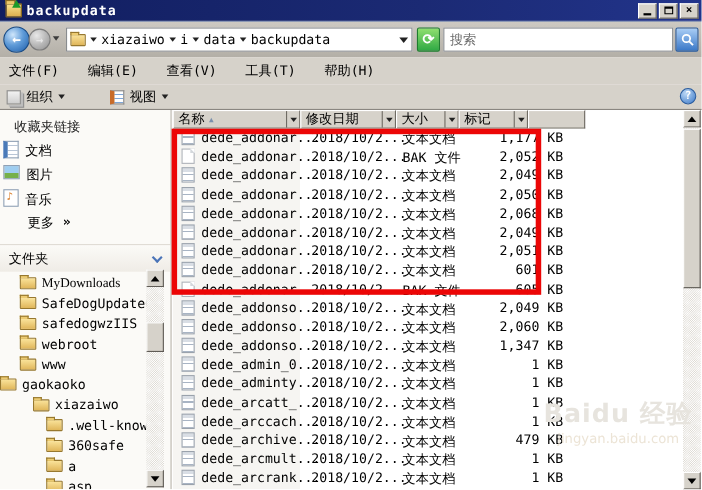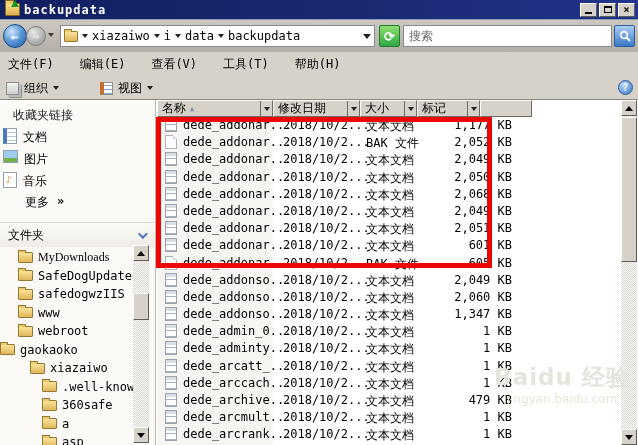--- a/index.html
+++ b/index.html
@@ -265,25 +265,25 @@
         <div class="titem" style="padding-left: 18px;">
     <span class="folder-ic"></span>
     <span class="tlabel">SafeDogUpdateCen</span>
   </div>
         <div class="titem" style="padding-left: 18px;">
     <span class="folder-ic"></span>
     <span class="tlabel">safedogwzIIS</span>
   </div>
         <div class="titem" style="padding-left: 18px;">
     <span class="folder-ic"></span>
+    <span class="tlabel">webroot</span>
+  </div>
+        <div class="titem" style="padding-left: 18px;">
+    <span class="folder-ic"></span>
     <span class="tlabel">www</span>
-  </div>
-        <div class="titem" style="padding-left: 18px;">
-    <span class="folder-ic"></span>
-    <span class="tlabel">webroot</span>
   </div>
         <div class="titem" style="">
     <span class="folder-ic"></span>
     <span class="tlabel">gaokaoko</span>
   </div>
         <div class="titem" style="padding-left: 30px;">
     <span class="folder-ic"></span>
     <span class="tlabel">xiazaiwo</span>
   </div>
         <div class="titem" style="padding-left: 42px;">

